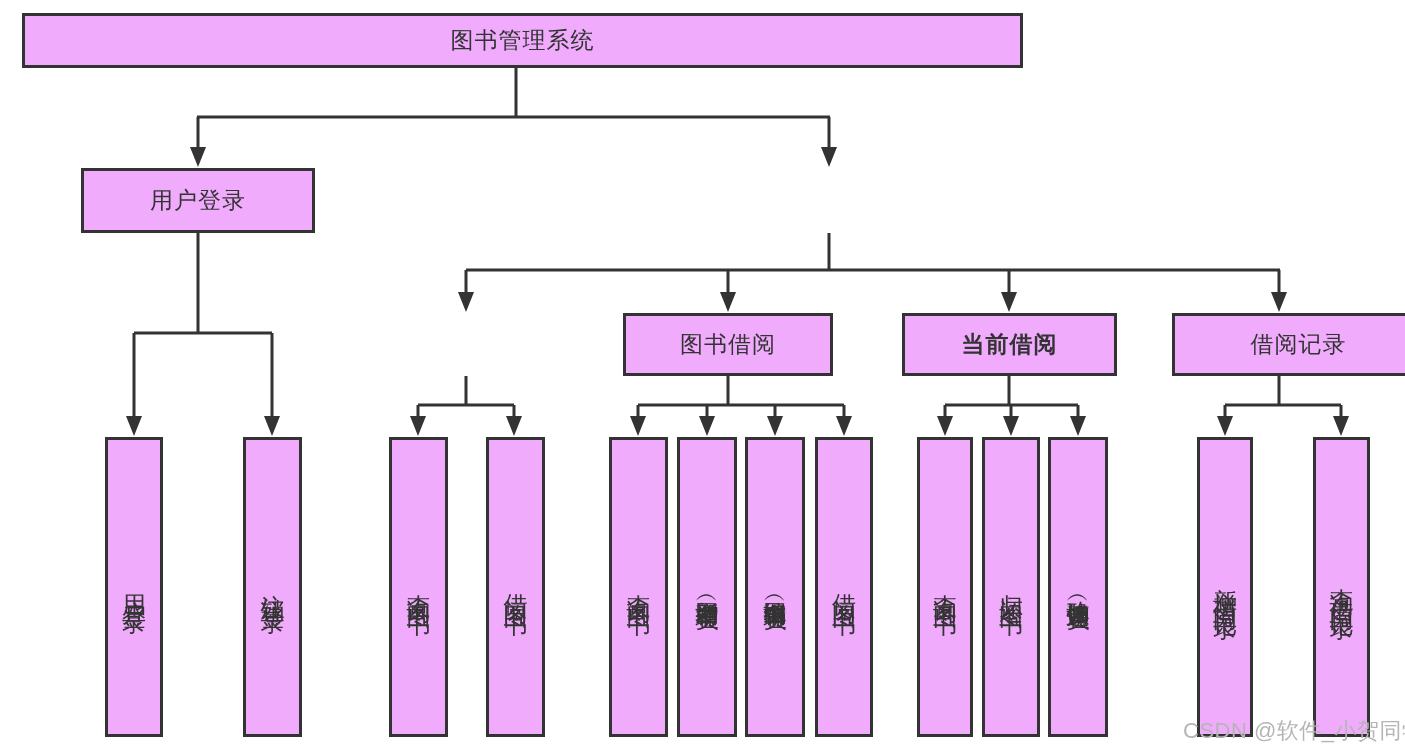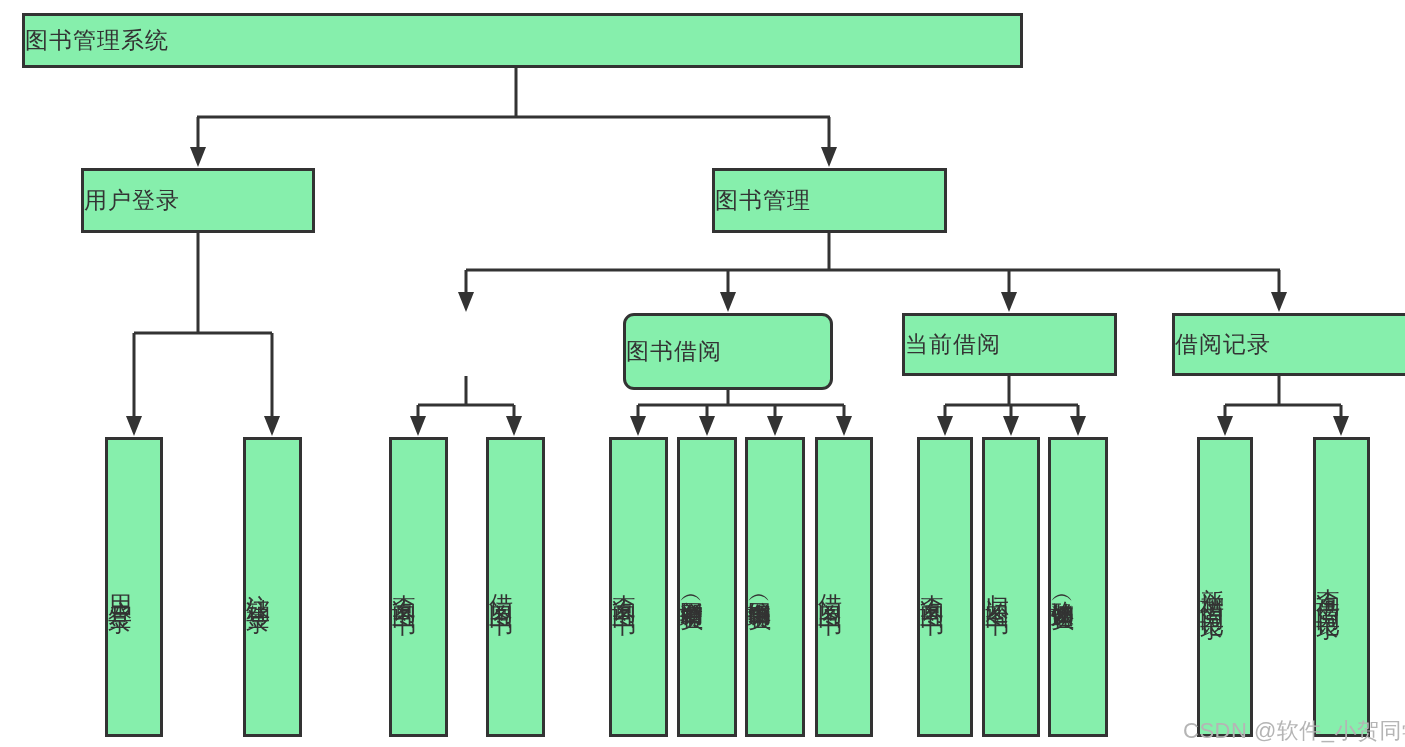--- a/index.html
+++ b/index.html
@@ -14,24 +14,24 @@
   }
   svg.connectors {
     position: absolute;
     left: 0; top: 0;
     width: 1405px; height: 747px;
   }
   .node {
     position: absolute;
     box-sizing: border-box;
     border: 3px solid #333333;
-    background: #86efac;
+    background: #f0abfc;
     display: flex;
     align-items: center;
-    justify-content: flex-start;
+    justify-content: center;
     text-align: center;
   }
   .node.h { font-size: 23px; letter-spacing: 1px; }
   .node.v span {
     writing-mode: vertical-rl;
     text-orientation: mixed;
     line-height: 1;
     font-size: 24px;
     letter-spacing: 6px;
     white-space: nowrap;
@@ -102,28 +102,25 @@
     </g>
   </svg>
 
   <div class="node h" style="left:22px; top:13px; width:1001px; height:55px;">
     <span>图书管理系统</span>
   </div>
 
   <div class="node h" style="left:81px; top:168px; width:234px; height:65px;">
     <span>用户登录</span>
   </div>
-  <div class="node h" style="left:712px; top:168px; width:235px; height:65px;">
-    <span>图书管理</span>
-  </div>
 
-  <div class="node h" style="left:623px; top:313px; width:210px; height:77px;border-radius:11px;">
+  <div class="node h" style="left:623px; top:313px; width:210px; height:63px;">
     <span>图书借阅</span>
   </div>
-  <div class="node h" style="left:902px; top:313px; width:215px; height:63px;">
+  <div class="node h" style="left:902px; top:313px; width:215px; height:63px;font-weight:bold;">
     <span>当前借阅</span>
   </div>
   <div class="node h" style="left:1172px; top:313px; width:253px; height:63px;">
     <span>借阅记录</span>
   </div>
 
   <div class="node v" style="left:105px; top:437px; width:58px; height:300px;">
     <span>用户登录</span>
   </div>
   <div class="node v" style="left:243px; top:437px; width:59px; height:300px;">

